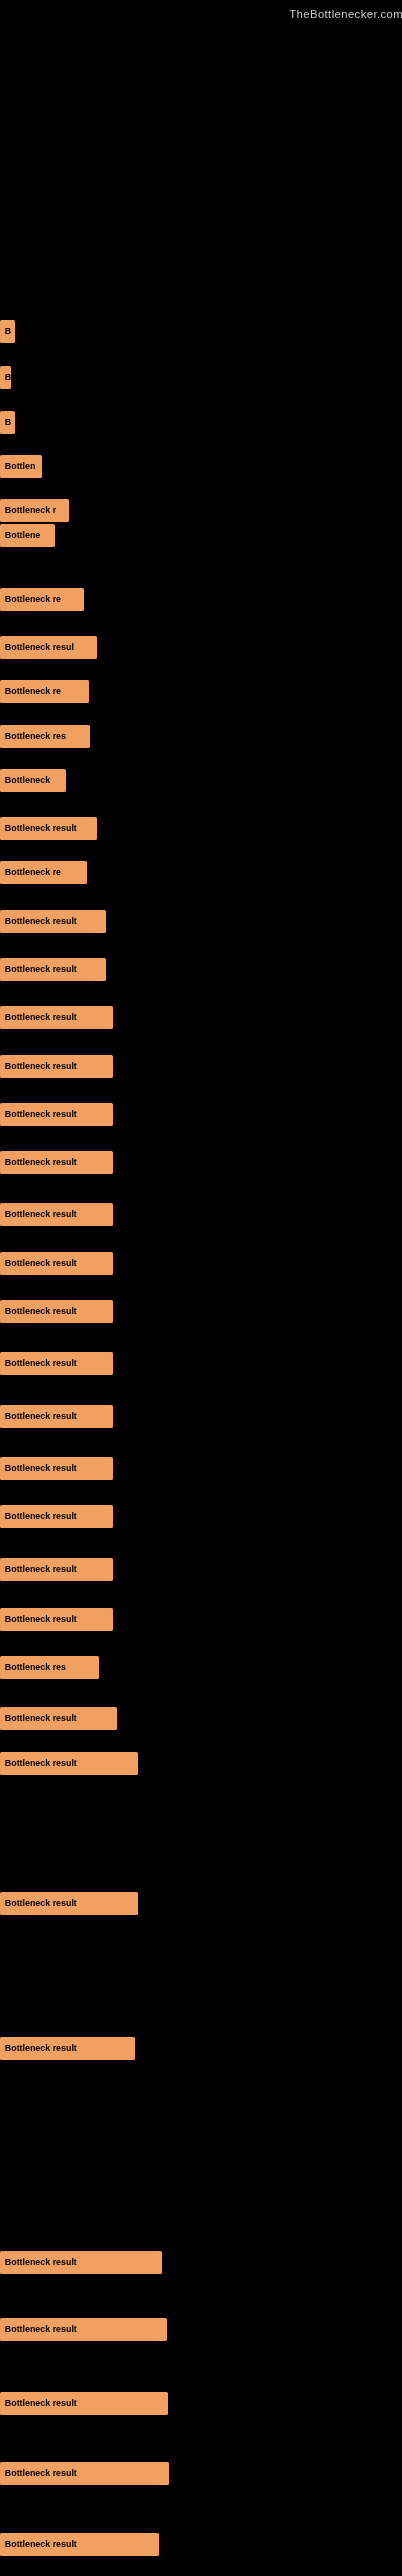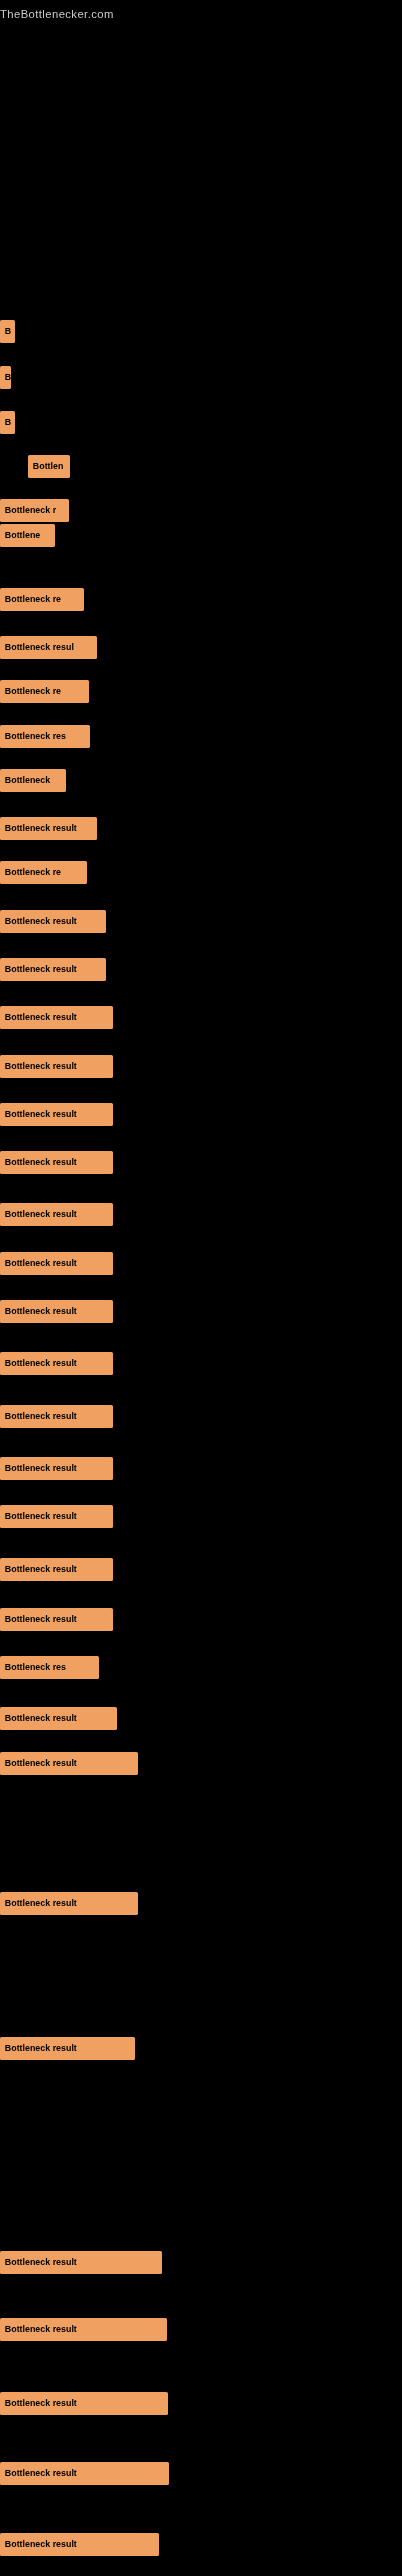--- a/index.html
+++ b/index.html
@@ -7,21 +7,21 @@
       background-color: #000;
       width: 403px;
       min-height: 2576px;
       font-family: Arial, sans-serif;
       position: relative;
       overflow-x: hidden;
     }
     .site-title {
       color: #ccc;
       font-size: 11.3px;
-      text-align: left;
+      text-align: right;
       padding: 8px 0 4px 0;
       letter-spacing: 0.4px;
     }
     .bar-container {
       position: absolute;
       left: 0;
       display: flex;
       align-items: center;
     }
     .bar-label {
@@ -45,21 +45,21 @@
 <div id="bars-container">
     <div class="bar-container" style="top: 320px; left: 0px;">
       <div class="bar-label" style="width: 14.5px; min-width: 14.5px; max-width: 14.5px; overflow: hidden;">B</div>
     </div>
     <div class="bar-container" style="top: 366px; left: 0px;">
       <div class="bar-label" style="width: 11.3px; min-width: 11.3px; max-width: 11.3px; overflow: hidden;">B</div>
     </div>
     <div class="bar-container" style="top: 411px; left: 0px;">
       <div class="bar-label" style="width: 14.5px; min-width: 14.5px; max-width: 14.5px; overflow: hidden;">B</div>
     </div>
-    <div class="bar-container" style="top: 455px; left: 0px; padding-left: 28px;">
+    <div class="bar-container" style="top: 455px; left: 0px;">
       <div class="bar-label" style="width: 42px; min-width: 42px; max-width: 42px; overflow: hidden;">Bottlen</div>
     </div>
     <div class="bar-container" style="top: 499px; left: 0px;">
       <div class="bar-label" style="width: 69px; min-width: 69px; max-width: 69px; overflow: hidden;">Bottleneck r</div>
     </div>
     <div class="bar-container" style="top: 524px; left: 0px;">
       <div class="bar-label" style="width: 55px; min-width: 55px; max-width: 55px; overflow: hidden;">Bottlene</div>
     </div>
     <div class="bar-container" style="top: 588px; left: 0px;">
       <div class="bar-label" style="width: 84px; min-width: 84px; max-width: 84px; overflow: hidden;">Bottleneck re</div>

